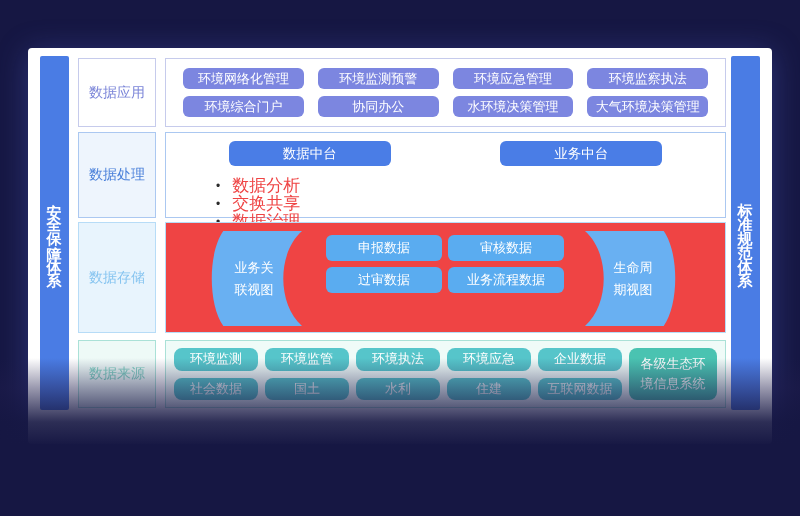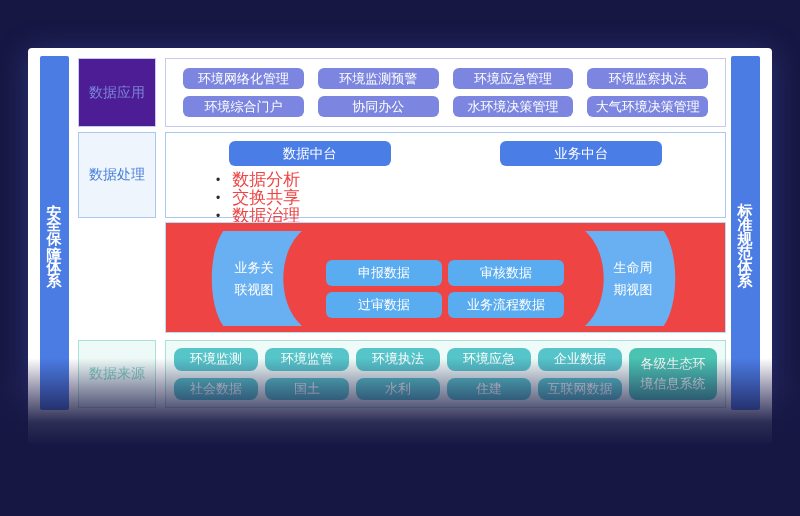--- a/index.html
+++ b/index.html
@@ -13,57 +13,57 @@
   .vbar { position:absolute; top:56px; width:29px; height:354px; background:#4a7ce4; border-radius:2px;
           display:flex; align-items:center; justify-content:center; }
   .vbar.left  { left:40px; }
   .vbar.right { left:731px; }
   .vbar span { writing-mode:vertical-rl; text-orientation:upright; color:#ffffff;
                font-size:15px; font-weight:bold; letter-spacing:14px; line-height:29px; }
 
   
   .rlabel { position:absolute; left:78px; width:78px; display:flex; align-items:center; justify-content:center;
             font-size:14px; border:1px solid; }
-  .rlabel.r1 { top:58px;  height:69px;  background:#4c1d95; border-color:#c6cbec; color:#7b85d8; }
+  .rlabel.r1 { top:58px;  height:69px;  background:#ffffff; border-color:#c6cbec; color:#7b85d8; }
   .rlabel.r2 { top:132px; height:86px;  background:#eef5fd; border-color:#abc8f1; color:#4a80da; }
   .rlabel.r3 { top:222px; height:111px; background:#e8f4fd; border-color:#b7dcf7; color:#86c4f0; }
   .rlabel.r4 { top:340px; height:68px;  background:#eefaf7; border-color:#aae1d7; color:#80d2c3; }
 
   
   .cbox { position:absolute; left:165px; width:561px; border:1px solid; }
   .cbox.r1 { top:58px;  height:69px;  background:#ffffff; border-color:#c6cbec; }
   .cbox.r2 { top:132px; height:86px;  background:#ffffff; border-color:#abc8f1; }
   .cbox.r3 { top:222px; height:111px; background:#ef4444; border-color:#b7dcf7; }
   .cbox.r4 { top:340px; height:68px;  background:#effbf8; border-color:#aae1d7; }
 
   
   .appgrid { display:grid; grid-template-columns:repeat(4,1fr); column-gap:14px; row-gap:7px;
              padding:9px 17px; height:100%; }
   .appbtn { background:#7c86e0; border-radius:6px; color:#fff; font-size:13px;
             display:flex; align-items:center; justify-content:center; }
 
   
   .midwrap { display:flex; height:100%; padding:7px 8px 4px; }
   .midcol { flex:1; }
-  .midhead { width:162px; height:25px; margin:1px auto 5px; background:#4a7de6; border-radius:6px;
+  .midhead { width:162px; height:25px; margin:1px auto 11px; background:#4a7de6; border-radius:6px;
              color:#fff; font-size:13.5px; display:flex; align-items:center; justify-content:center; }
   .midlist { padding-left:42px; }
   .miditem { font-size:17px; color:#ef4444; line-height:18px; display:flex; align-items:center;text-align:right; }
   .miditem::before { content:"•"; color:#2b2b2b; margin-right:12px; font-size:12px; }
 
   
   .stor { position:relative; height:100%; }
   .ribbon { position:absolute; width:96px; height:95px; }
   .ribbon svg { position:absolute; inset:0; width:100%; height:100%; }
   .ribbon.rv svg { transform:scaleX(-1); }
   .ribbon .rtxt { position:absolute; inset:0; display:flex; align-items:center; justify-content:center; }
   .ribbon .rtxt span { width:42px; color:#fff; font-size:13px; line-height:22px; text-align:center; }
   .ribbon.lv { left:40px; top:8px; }
   .ribbon.rv { left:419px; top:8px; }
-  .storgrid { position:absolute; left:160px; top:37px; display:grid;
+  .storgrid { position:absolute; left:160px; top:12px; display:grid;
               grid-template-columns:repeat(2,116px); column-gap:14px; row-gap:14px;gap:6px; }
   .storbtn { height:26px; background:#5aacf0; border-radius:6px; color:#fff; font-size:13px;
              display:flex; align-items:center; justify-content:center; }
 
   
   .srcwrap { display:flex; gap:7px; padding:7px 8px; height:100%; }
   .srccol { flex:1; display:flex; flex-direction:column; gap:7px; }
   .srcbtn { flex:1; background:#56c5ca; border-radius:8px; color:#fff; font-size:13px;
             display:flex; align-items:center; justify-content:center; }
   .srctall { width:88px; background:#4ac3b1; border-radius:8px; color:#fff; font-size:13px;
@@ -83,20 +83,21 @@
 
   <div class="vbar left">
     <span>安全保障体系</span>
   </div>
   <div class="vbar right">
     <span>标准规范体系</span>
   </div>
 
   <div class="rlabel r1">数据应用</div>
   <div class="rlabel r2">数据处理</div>
+  <div class="rlabel r3">数据存储</div>
   <div class="rlabel r4">数据来源</div>
 
   <div class="cbox r1">
     <div class="appgrid">
       <div class="appbtn">环境网络化管理</div>
       <div class="appbtn">环境监测预警</div>
       <div class="appbtn">环境应急管理</div>
       <div class="appbtn">环境监察执法</div>
       <div class="appbtn">环境综合门户</div>
       <div class="appbtn">协同办公</div>

